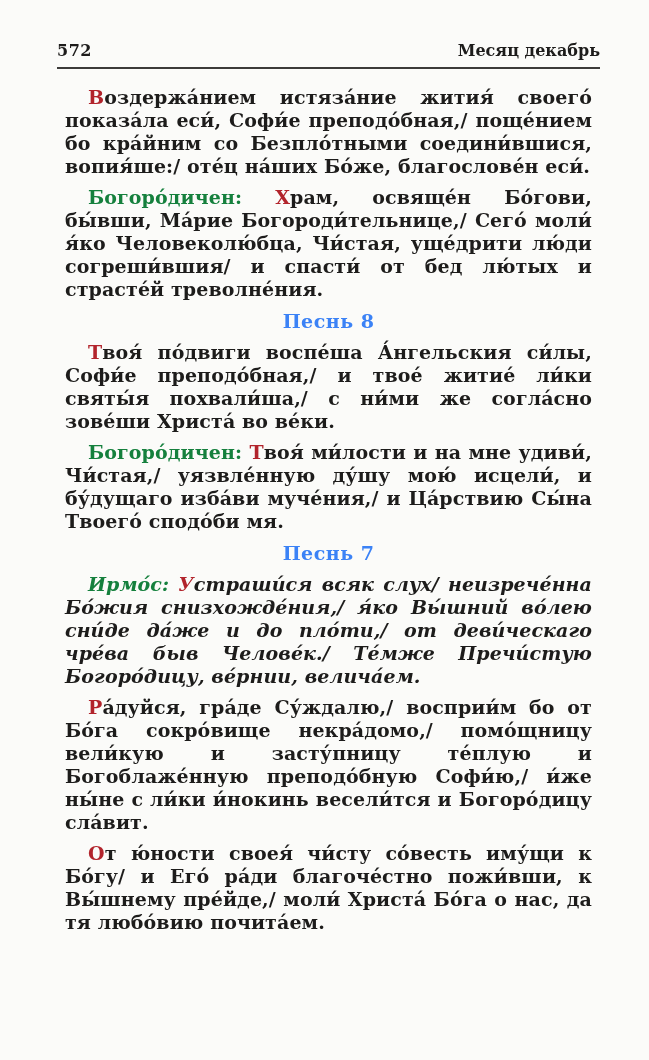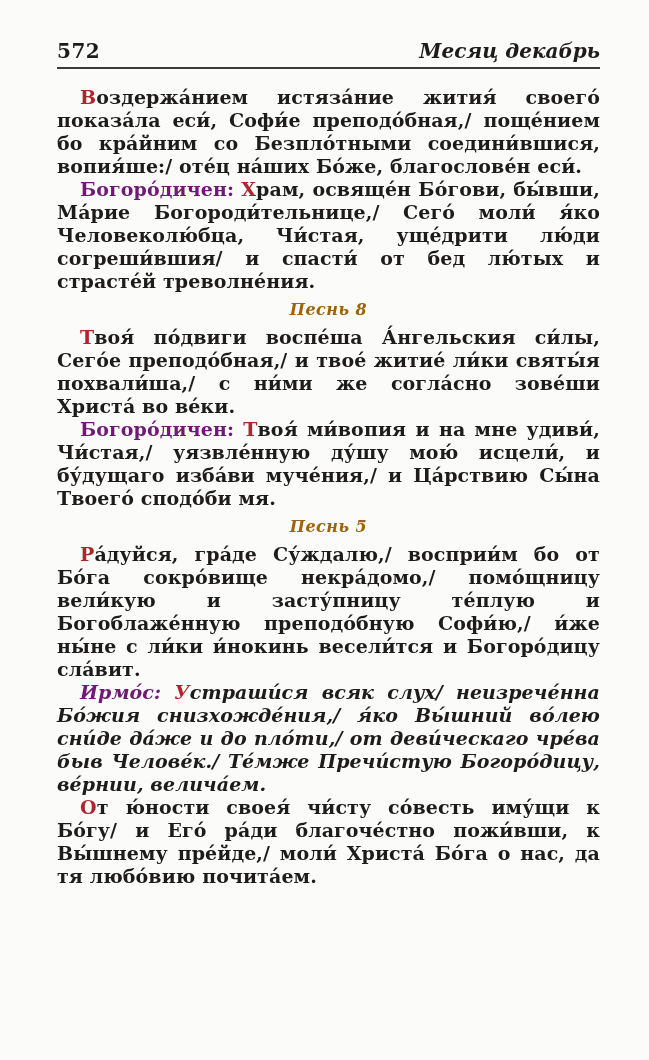--- a/index.html
+++ b/index.html
@@ -16,60 +16,58 @@
     padding: 42px 49px 0 57px;
     font-family: "DejaVu Serif", "Liberation Serif", serif;
     font-weight: bold;
     color: #1d1c1b;
     overflow: hidden;
   }
   .running-head {
     display: flex;
     justify-content: space-between;
     align-items: baseline;
-    font-size: 20px;
+    font-size: 16px;
     line-height: 18px;
   }
   .running-head .folio {
     font-style: normal;
     letter-spacing: 0.5px;
   }
   .running-head .rtitle {
-    font-style: italic;
     text-align: center;
   }
   .head-rule {
     height: 0;
     border-bottom: 2px solid #3c3b39;
     margin-top: 7px;
   }
   main.body-text {
     margin-top: 17px;
     font-size: 19px;
     line-height: 23px;
     text-align: justify;
     letter-spacing: 0.1px;
   }
   p.para {
-    margin: 0;
+    margin: 8px;
     text-indent: 23px;
   }
   .init { color: #b2242c; }
-  .rubric { color: #701a75; }
+  .rubric { color: #15803d; }
   p.irmos { font-style: italic; }
   h2.ode {
     margin: 5px 0 4px 0;
     text-align: center;
     text-indent: 0;
-    font-size: 16px;
+    font-size: 19px;
     line-height: 24px;
     font-weight: bold;
-    color: #a16207;
+    color: #3b82f6;
     letter-spacing: 0.5px;
-    font-style: italic;
   }
 </style>
 </head>
 <body>
 
 <div class="page">
 
   <div class="running-head">
     <span class="folio">572</span>
     <span class="rtitle">Месяц декабрь</span>
@@ -81,26 +79,26 @@
 
     <p class="para"><span class="init">В</span><span>оздержа́нием истяза́ние жития́ своего́ показа́ла еси́, Софи́е преподо́бная,/ поще́нием бо кра́йним со Безпло́тными соедини́вшися, вопия́ше:/ оте́ц на́ших Бо́же, благослове́н еси́.</span></p>
 
     <p class="para"><span class="rubric">Богоро́дичен:</span> <span class="init">Х</span><span>рам, освяще́н Бо́гови, бы́вши, Ма́рие Богороди́тельнице,/ Сего́ моли́ я́ко Человеколю́бца, Чи́стая, уще́дрити лю́ди согреши́вшия/ и спасти́ от бед лю́тых и страсте́й треволне́ния.</span></p>
 
     <h2 class="ode">Песнь 8</h2>
 
 
 
 
-    <p class="para"><span class="init">Т</span><span>воя́ по́двиги воспе́ша А́нгельския си́лы, Сего́е преподо́бная,/ и твое́ житие́ ли́ки святы́я похвали́ша,/ с ни́ми же согла́сно зове́ши Христа́ во ве́ки.</span></p>
+    <p class="para"><span class="init">Т</span><span>воя́ по́двиги воспе́ша А́нгельския си́лы, Софи́е преподо́бная,/ и твое́ житие́ ли́ки святы́я похвали́ша,/ с ни́ми же согла́сно зове́ши Христа́ во ве́ки.</span></p>
 
-    <p class="para"><span class="rubric">Богоро́дичен:</span> <span class="init">Т</span><span>воя́ ми́вопия и на мне удиви́, Чи́стая,/ уязвле́нную ду́шу мою́ исцели́, и бу́дущаго изба́ви муче́ния,/ и Ца́рствию Сы́на Твоего́ сподо́би мя.</span></p>
+    <p class="para"><span class="rubric">Богоро́дичен:</span> <span class="init">Т</span><span>воя́ ми́лости и на мне удиви́, Чи́стая,/ уязвле́нную ду́шу мою́ исцели́, и бу́дущаго изба́ви муче́ния,/ и Ца́рствию Сы́на Твоего́ сподо́би мя.</span></p>
 
-    <h2 class="ode">Песнь 5</h2>
+    <h2 class="ode">Песнь 7</h2>
+
+    <p class="para irmos"><span class="rubric">Ирмо́с:</span> <span class="init">У</span><span>страши́ся всяк слух/ неизрече́нна Бо́жия снизхожде́ния,/ я́ко Вы́шний во́лею сни́де да́же и до пло́ти,/ от деви́ческаго чре́ва быв Челове́к./ Те́мже Пречи́стую Богоро́дицу, ве́рнии, велича́ем.</span></p>
 
     <p class="para"><span class="init">Р</span><span>а́дуйся, гра́де Су́ждалю,/ восприи́м бо от Бо́га сокро́вище некра́домо,/ помо́щницу вели́кую и засту́пницу те́плую и Богоблаже́нную преподо́бную Софи́ю,/ и́же ны́не с ли́ки и́нокинь весели́тся и Богоро́дицу сла́вит.</span></p>
-
-    <p class="para irmos"><span class="rubric">Ирмо́с:</span> <span class="init">У</span><span>страши́ся всяк слух/ неизрече́нна Бо́жия снизхожде́ния,/ я́ко Вы́шний во́лею сни́де да́же и до пло́ти,/ от деви́ческаго чре́ва быв Челове́к./ Те́мже Пречи́стую Богоро́дицу, ве́рнии, велича́ем.</span></p>
 
     <p class="para"><span class="init">О</span><span>т ю́ности своея́ чи́сту со́весть иму́щи к Бо́гу/ и Его́ ра́ди благоче́стно пожи́вши, к Вы́шнему пре́йде,/ моли́ Христа́ Бо́га о нас, да тя любо́вию почита́ем.</span></p>
 
   </main>
 </div>
 
 </body></html>

